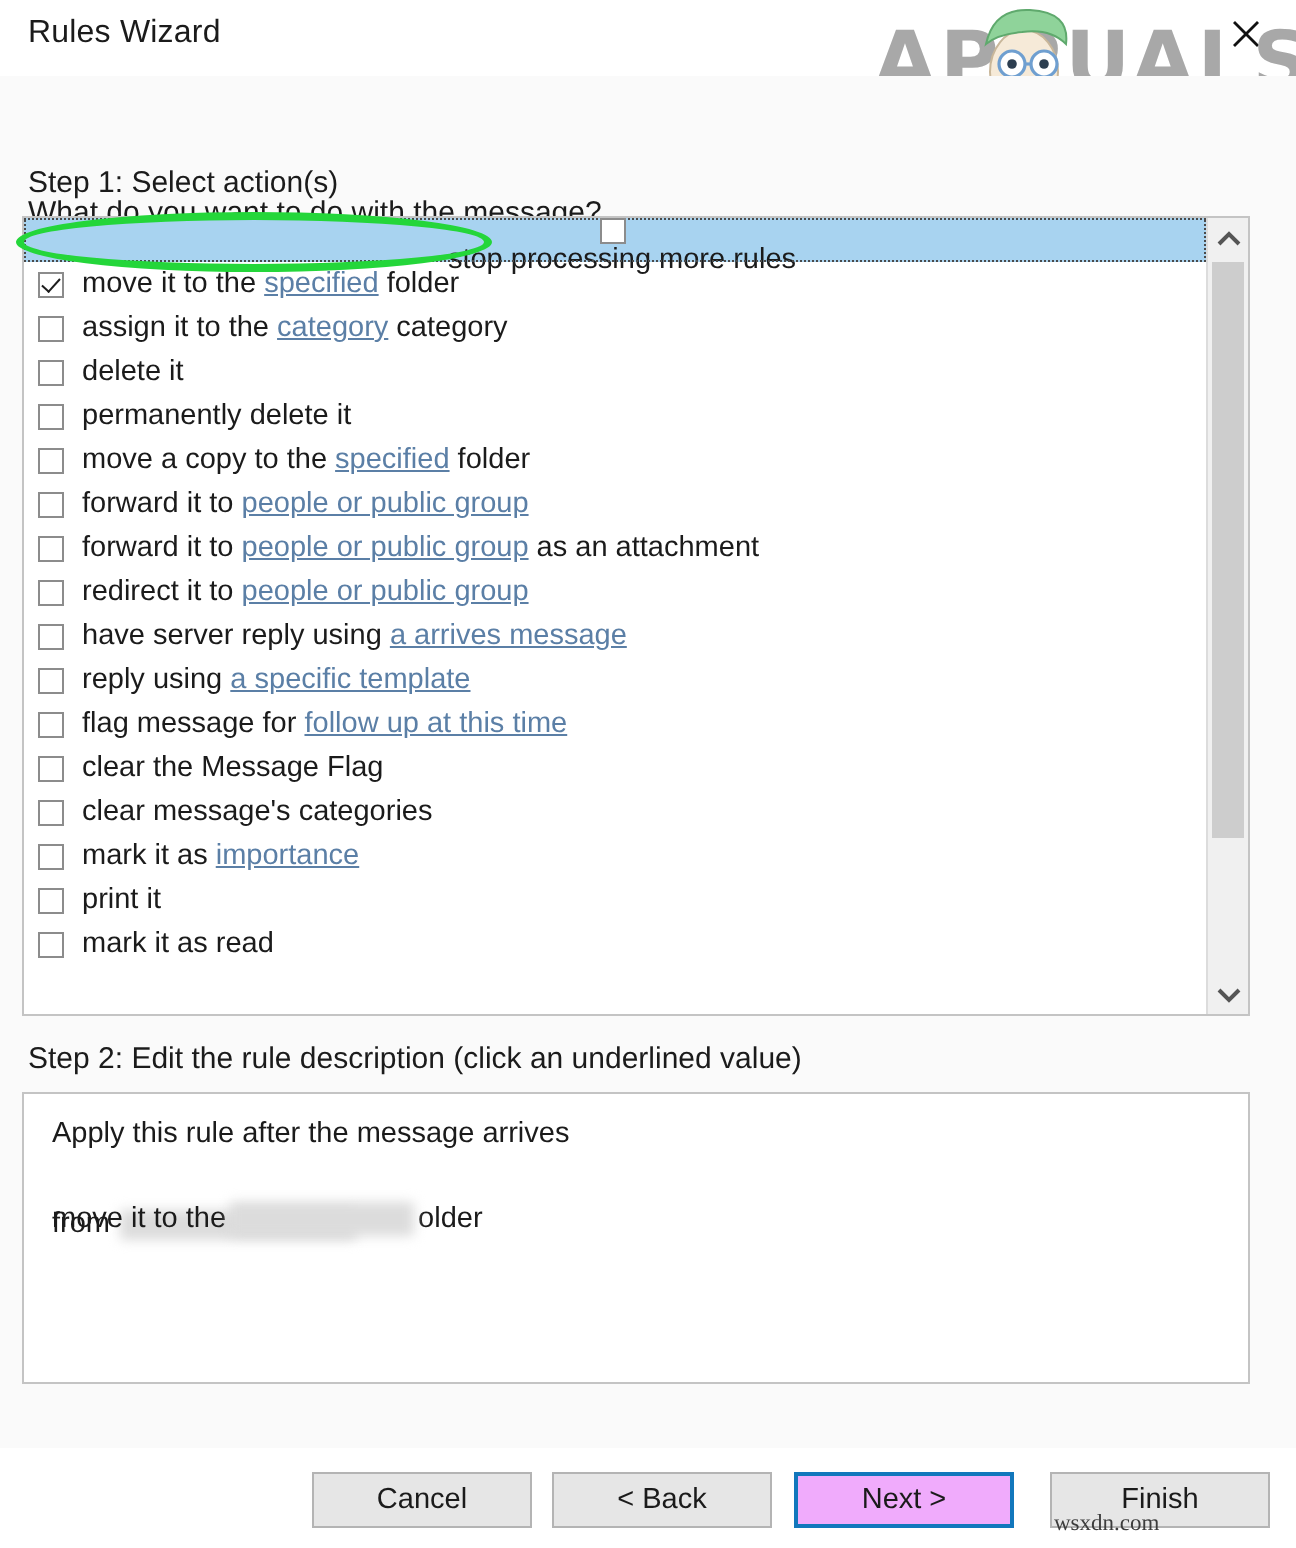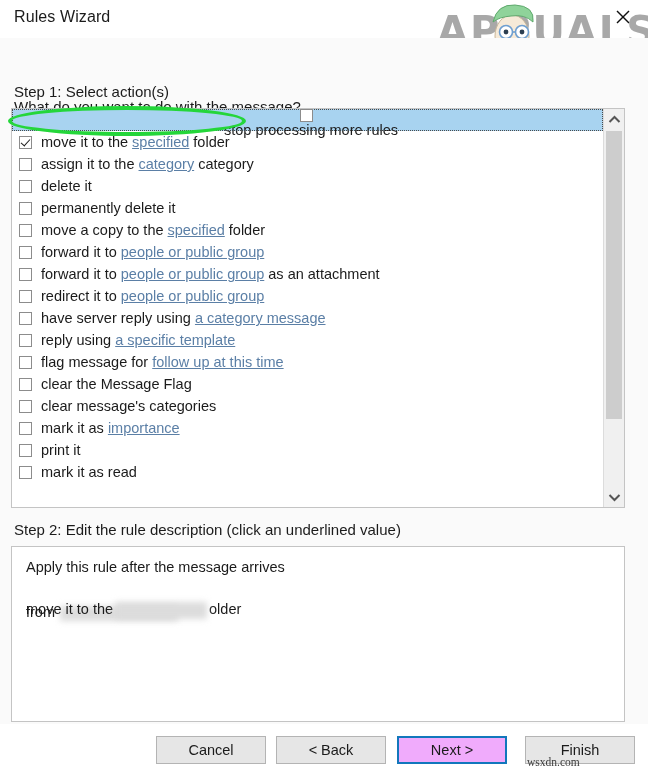--- a/index.html
+++ b/index.html
@@ -164,21 +164,21 @@
   
   .step2-label {
     position: absolute;
     left: 14px; top: 483px;
     font-size: 15px;
     color: #1b1b1b;
   }
   .descbox {
     position: absolute;
     left: 11px; top: 508px;
-    width: 614px; height: 176px;
+    width: 614px; height: 146px;
     background: #ffffff;
     border: 1px solid #c4c4c4;
     box-sizing: border-box;
   }
   .desc-line {
     position: absolute;
     left: 14px;
     font-size: 14.5px;
     color: #1b1b1b;
     white-space: nowrap;
@@ -304,21 +304,21 @@
         <div class="row">
           <span class="cb"></span>
           <span class="row-label"><span>forward it to </span><span class="lnk">people or public group</span><span> as an attachment</span></span>
         </div>
         <div class="row">
           <span class="cb"></span>
           <span class="row-label"><span>redirect it to </span><span class="lnk">people or public group</span></span>
         </div>
         <div class="row">
           <span class="cb"></span>
-          <span class="row-label"><span>have server reply using </span><span class="lnk">a category message</span></span>
+          <span class="row-label"><span>have server reply using </span><span class="lnk">a arrives message</span></span>
         </div>
         <div class="row">
           <span class="cb"></span>
           <span class="row-label"><span>reply using </span><span class="lnk">a specific template</span></span>
         </div>
         <div class="row">
           <span class="cb"></span>
           <span class="row-label"><span>flag message for </span><span class="lnk">follow up at this time</span></span>
         </div>
         <div class="row">

